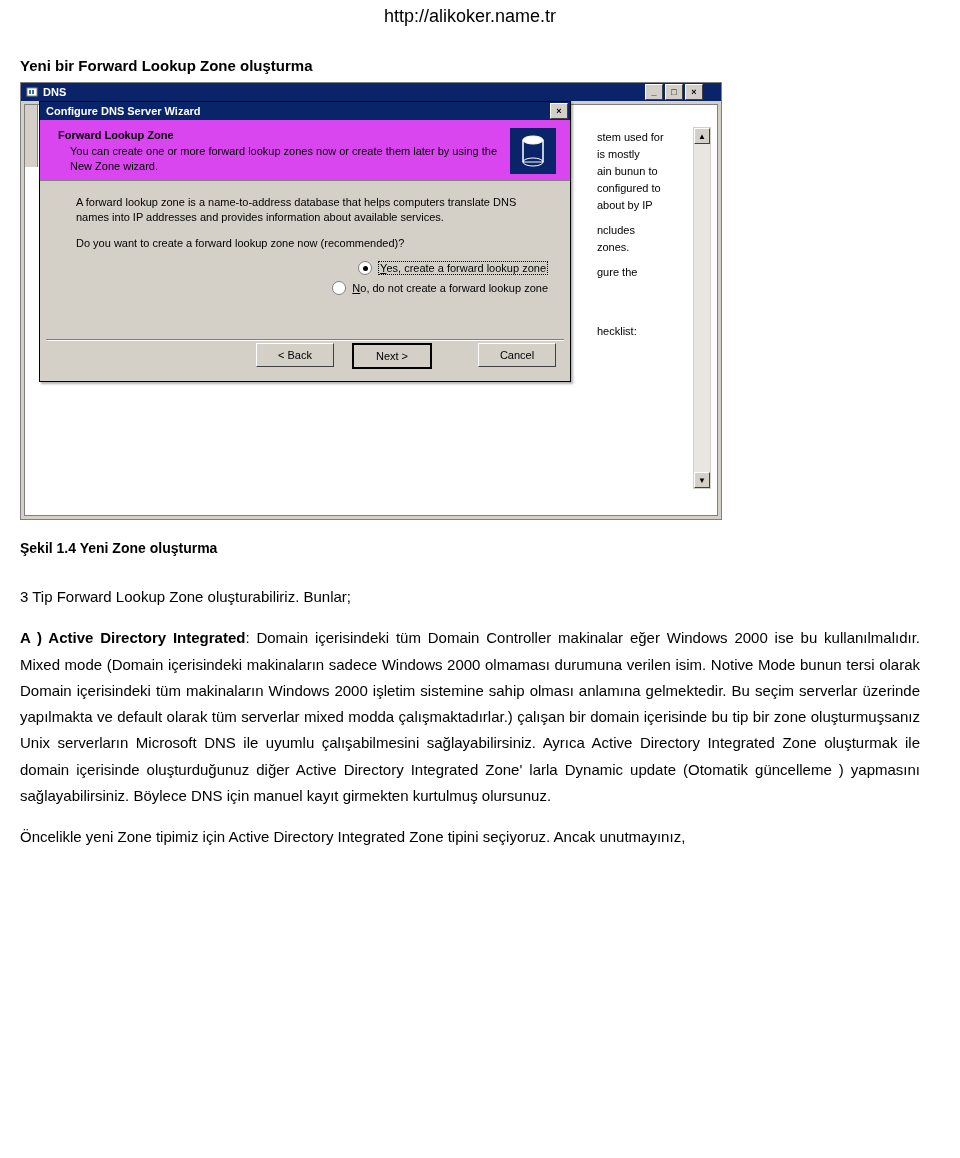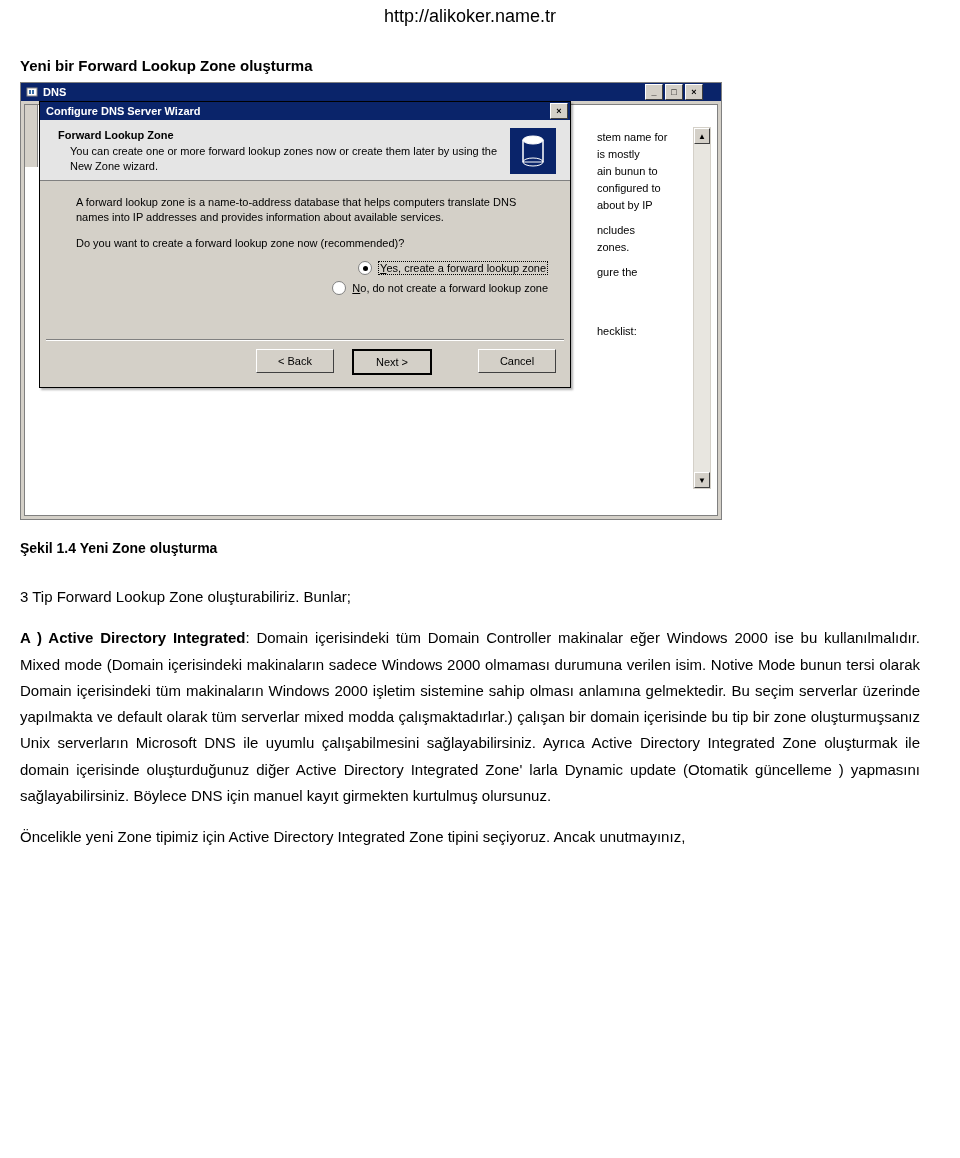--- a/index.html
+++ b/index.html
@@ -81,21 +81,21 @@
     align-items: center;
     background: #0a246a;
     color: #fff;
     font-weight: bold;
     height: 18px;
     padding: 0 2px 0 6px;
     font-size: 11px;
   }
   .dlg-titlebar .t-flex { flex: 1; }
   .wizard-header {
-    background: #e5e5e5;
+    background: #d946ef;
     padding: 8px 14px 6px 18px;
     border-bottom: 1px solid #808080;
     display: flex;
     align-items: center;
   }
   .wizard-header-text { flex: 1; }
   .wizard-header-title {
     font-weight: bold;
     font-size: 11px;
     margin-bottom: 3px;
@@ -150,21 +150,21 @@
     padding: 0 1px;
   }
   .wizard-sep {
     border-top: 1px solid #808080;
     border-bottom: 1px solid #ffffff;
     margin: 30px 6px 0 6px;
   }
   .wizard-buttons {
     display: flex;
     justify-content: flex-end;
-    padding: 8px 14px 12px 14px;
+    padding: 2px 14px 12px 14px;
     gap: 18px;
   }
   .wiz-btn {
     width: 76px;
     height: 22px;
     background: #d4d0c8;
     border: 1px solid #ffffff;
     border-right-color: #404040;
     border-bottom-color: #404040;
     font-family: Tahoma, Arial, sans-serif;
@@ -267,21 +267,21 @@
 
       <div class="inner-frame">
         <div class="toolbar-strip"></div>
 
         <div class="vertical-scrollbar">
           <div class="scroll-btn">▲</div>
           <div class="scroll-btn scroll-bottom">▼</div>
         </div>
 
         <div class="conf-underlay">
-          <div>stem name for</div>
+          <div>stem used for</div>
           <div>is mostly</div>
           <div>ain bunun to</div>
           <div>configured to</div>
           <div>about by IP</div>
           <div style="height:8px"></div>
           <div>ncludes</div>
           <div>zones.</div>
           <div style="height:8px"></div>
           <div>gure the</div>
           <div style="height:42px"></div>

